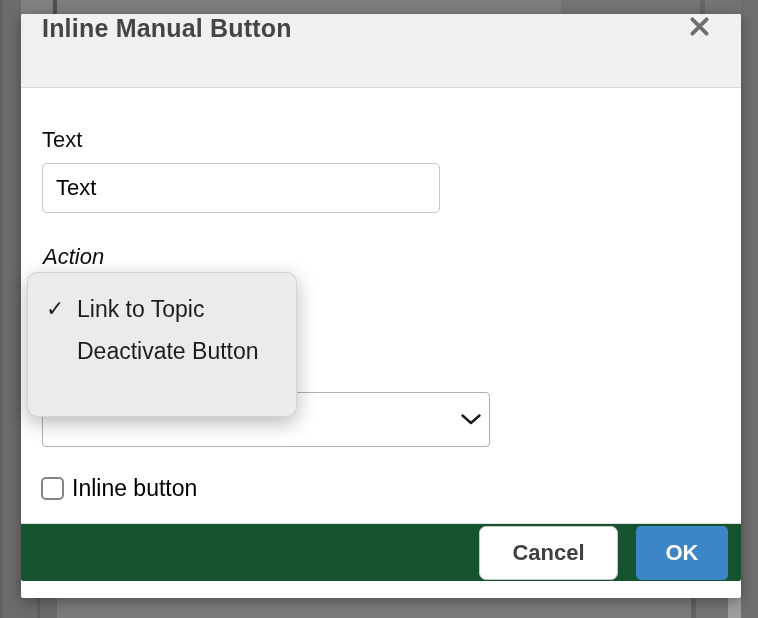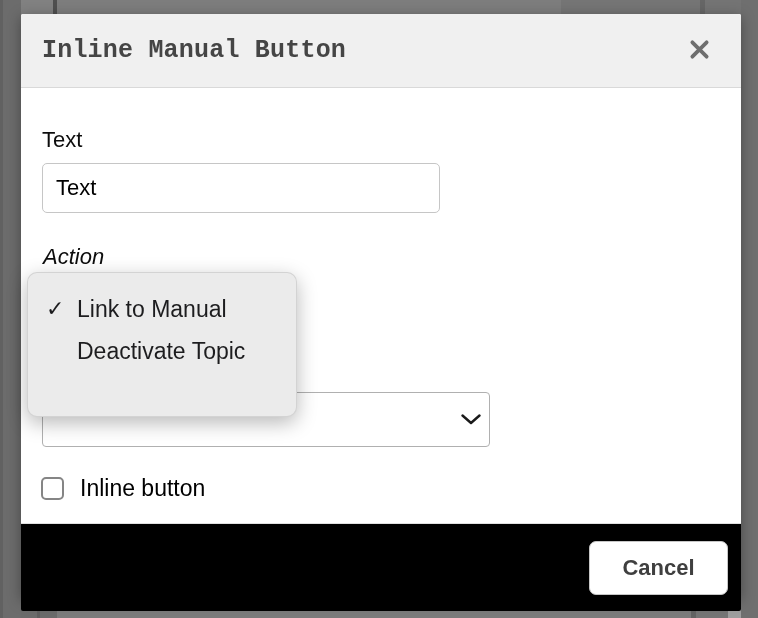--- a/index.html
+++ b/index.html
@@ -20,23 +20,22 @@
 
   
   .modal {
     position:absolute; left:21px; top:14px; width:720px; height:584px;
     background:#ffffff; border-radius:2px;
     box-shadow:0 3px 14px rgba(0,0,0,0.35);
   }
   .modal-header {
     position:absolute; left:0; top:0; width:100%; height:74px;
     background:#f0f0f0; border-bottom:1px solid #d9d9d9;
-    display:flex; align-items:center; padding:0 28px 0 21px;
+    display:flex; padding:0 28px 0 21px;
     border-radius:2px 2px 0 0;
-    font-family:Liberation Mono, monospace;
   }
   .modal-title { font-size:25px; font-weight:bold; color:#454545; letter-spacing:0.2px; }
   .close-btn {
     margin-left:auto; width:28px; height:28px; border:none; background:transparent;
     display:flex; align-items:center; justify-content:center; cursor:pointer; padding:0;
   }
 
   .field-label { position:absolute; font-size:22px; color:#0d0d0d; }
   .lbl-text { left:21px; top:113px; }
   .lbl-action { left:22px; top:230px;font-style:italic; }
@@ -65,25 +64,25 @@
     font-size:23px; color:#1d1d1f; cursor:pointer;
   }
   .menu-item .check { width:31px; font-size:22px; color:#1d1d1f; }
 
   .chk-row {
     position:absolute; left:20px; top:461px; display:flex; align-items:center; cursor:pointer;
   }
   .chk-box {
     width:23px; height:23px; background:#fff; border:2px solid #858585; border-radius:5px;
   }
-  .chk-label { margin-left:16px; font-size:23px; color:#000; }
+  .chk-label { margin-left:8px; font-size:23px; color:#000; }
 
   .modal-footer {
-    position:absolute; left:0; top:509px; width:100%; height:88px;
-    background:#000000; border-top:1px solid #e0e0e0;
+    position:absolute; left:0; top:509px; width:100%; height:58px;
+    background:#14532d; border-top:1px solid #e0e0e0;
     display:flex; align-items:center; justify-content:flex-end;
     gap:18px; padding-right:13px; border-radius:0 0 2px 2px;
   }
   .btn {
     height:54px; font-family:"Liberation Sans", sans-serif;
     font-size:22px; font-weight:bold; cursor:pointer;
     display:flex; align-items:center; justify-content:center;
   }
   .btn-cancel {
     width:139px; background:#ffffff; color:#3f3f3f;
@@ -124,31 +123,32 @@
       <span class="chev">
         <svg width="20" height="11" viewBox="0 0 20 11">
           <path d="M1.5 1.5 L10 9 L18.5 1.5" stroke="#1a1a1a" stroke-width="2.4" stroke-linecap="round" stroke-linejoin="round" fill="none"></path>
         </svg>
       </span>
     </div>
 
     <div class="menu">
       <div class="menu-item">
         <span class="check">✓</span>
-        <span>Link to Manual</span>
+        <span>Link to Topic</span>
       </div>
       <div class="menu-item">
         <span class="check"></span>
-        <span>Deactivate Topic</span>
+        <span>Deactivate Button</span>
       </div>
     </div>
 
     <div class="chk-row">
       <span class="chk-box"></span>
       <span class="chk-label">Inline button</span>
     </div>
 
     <div class="modal-footer">
       <button class="btn btn-cancel">Cancel</button>
+      <button class="btn btn-ok" id="ok-btn" style="background: rgb(60, 134, 199);">OK</button>
     </div>
 
   </div>
 </div>
 
 </body></html>

